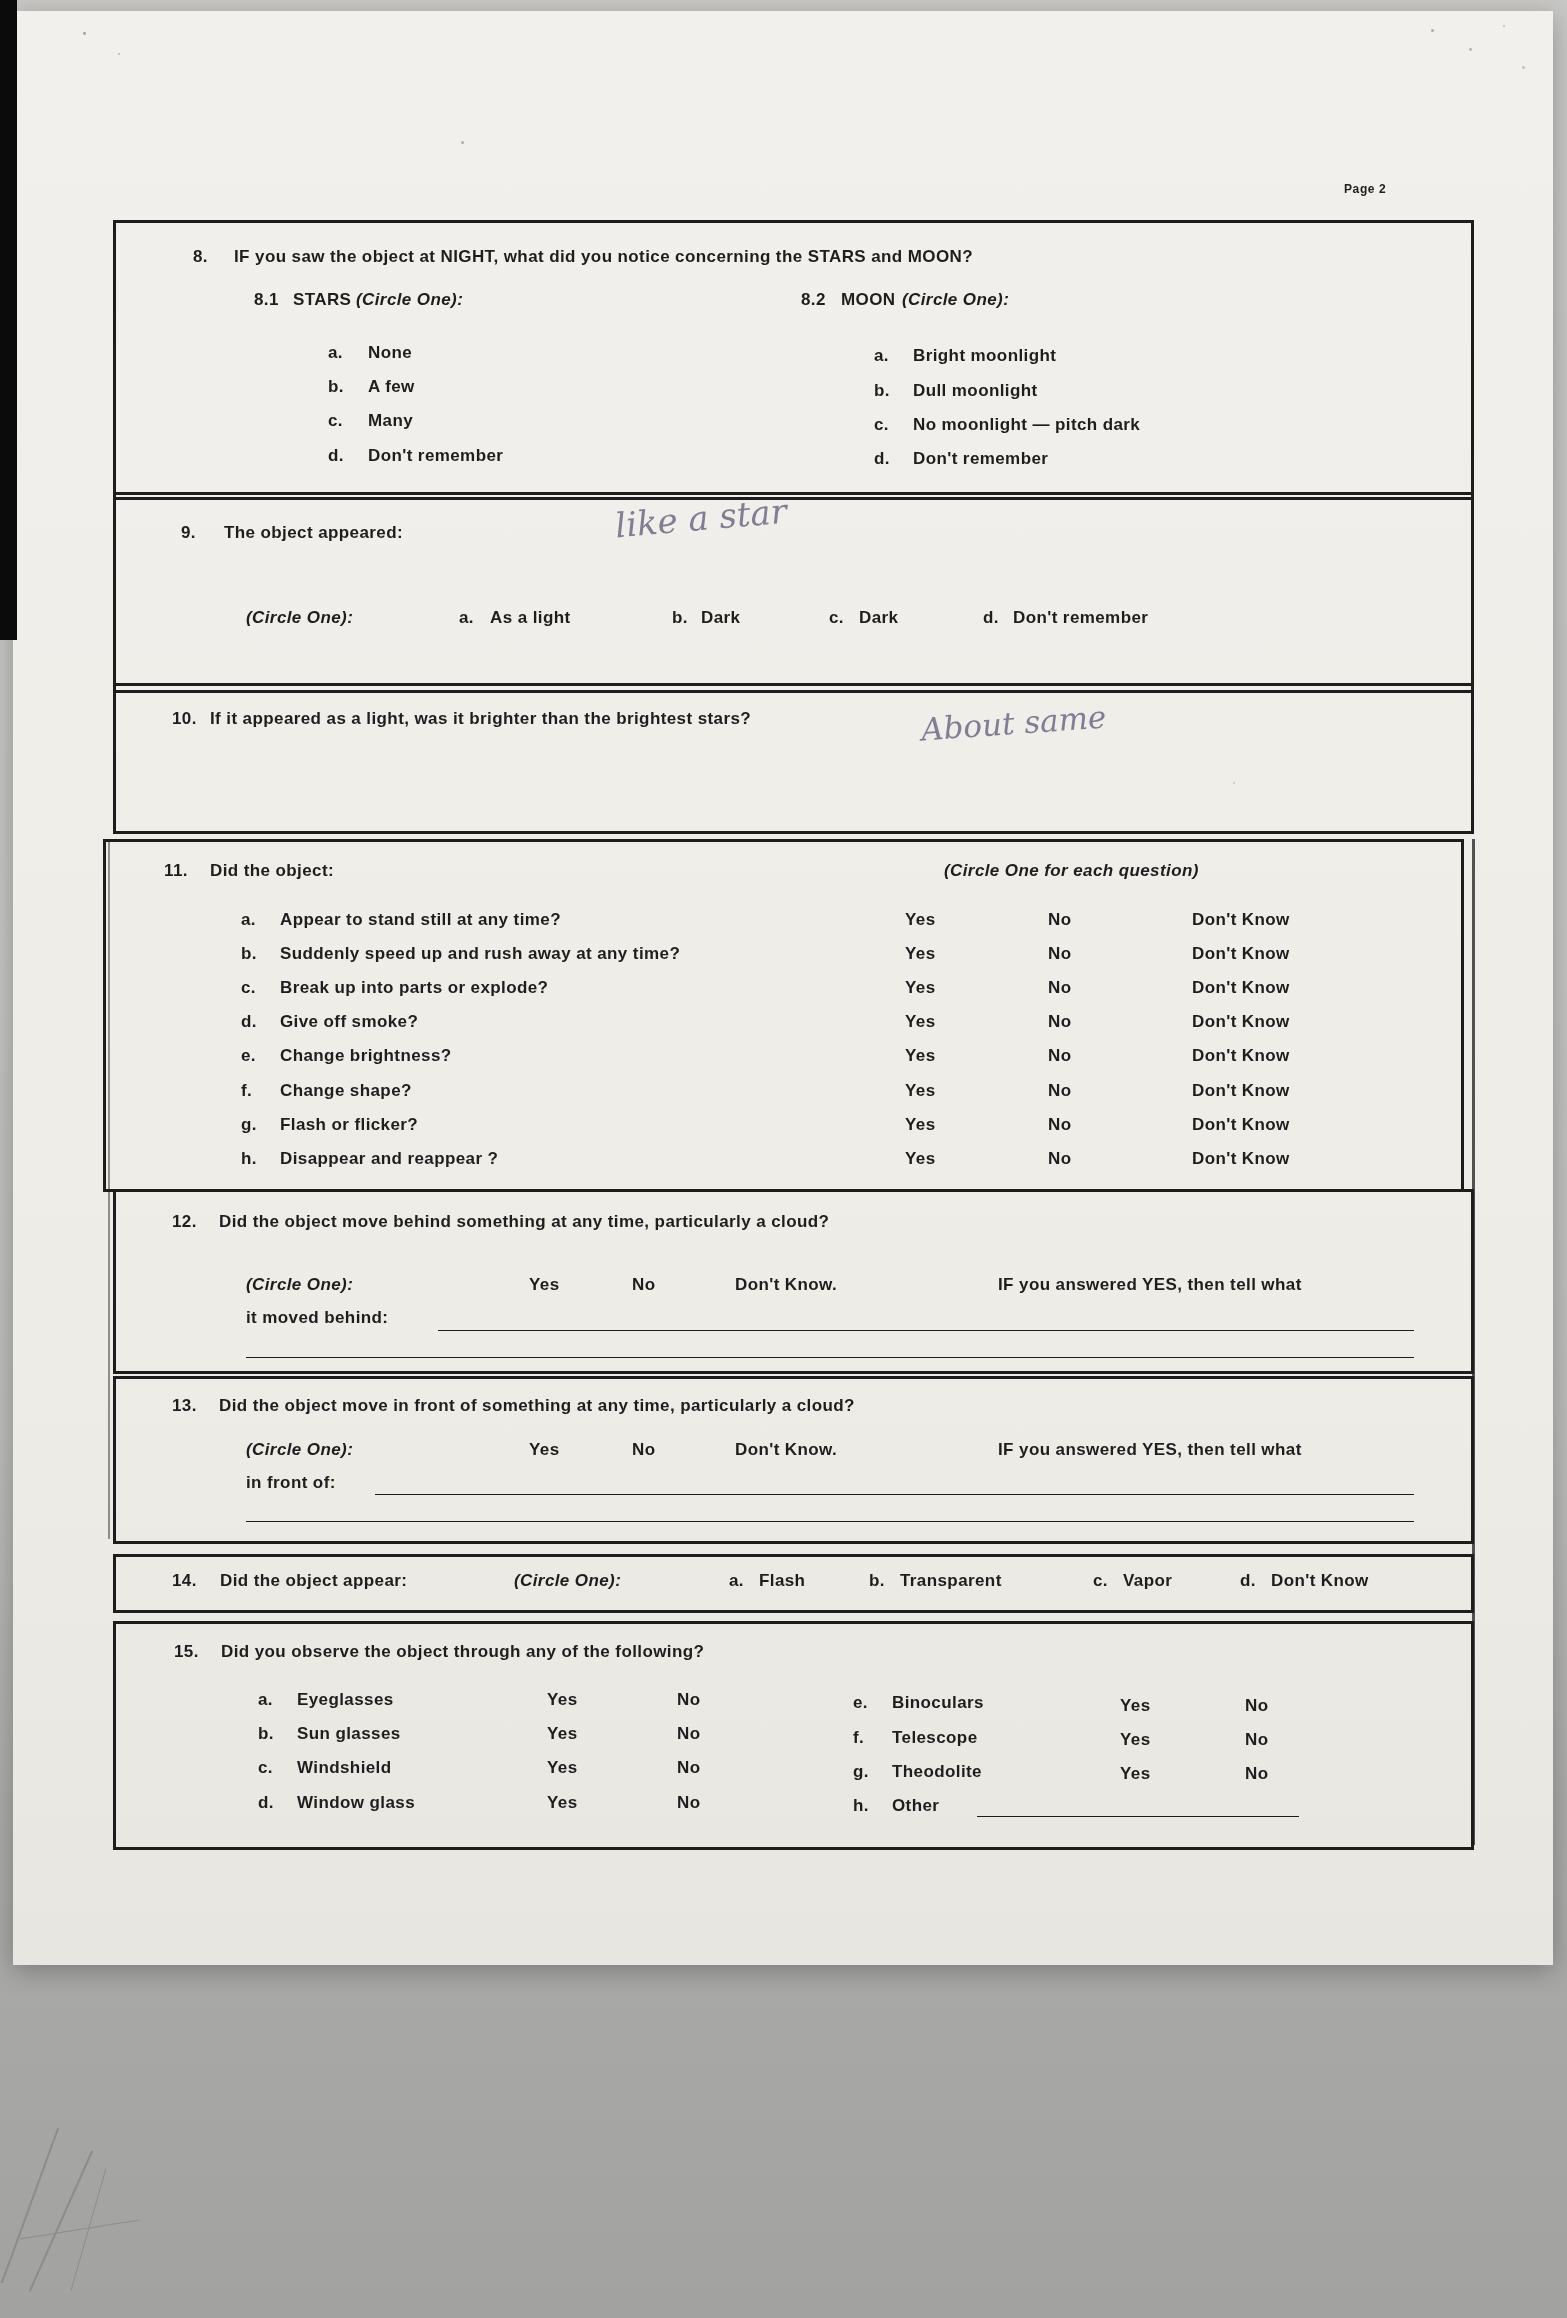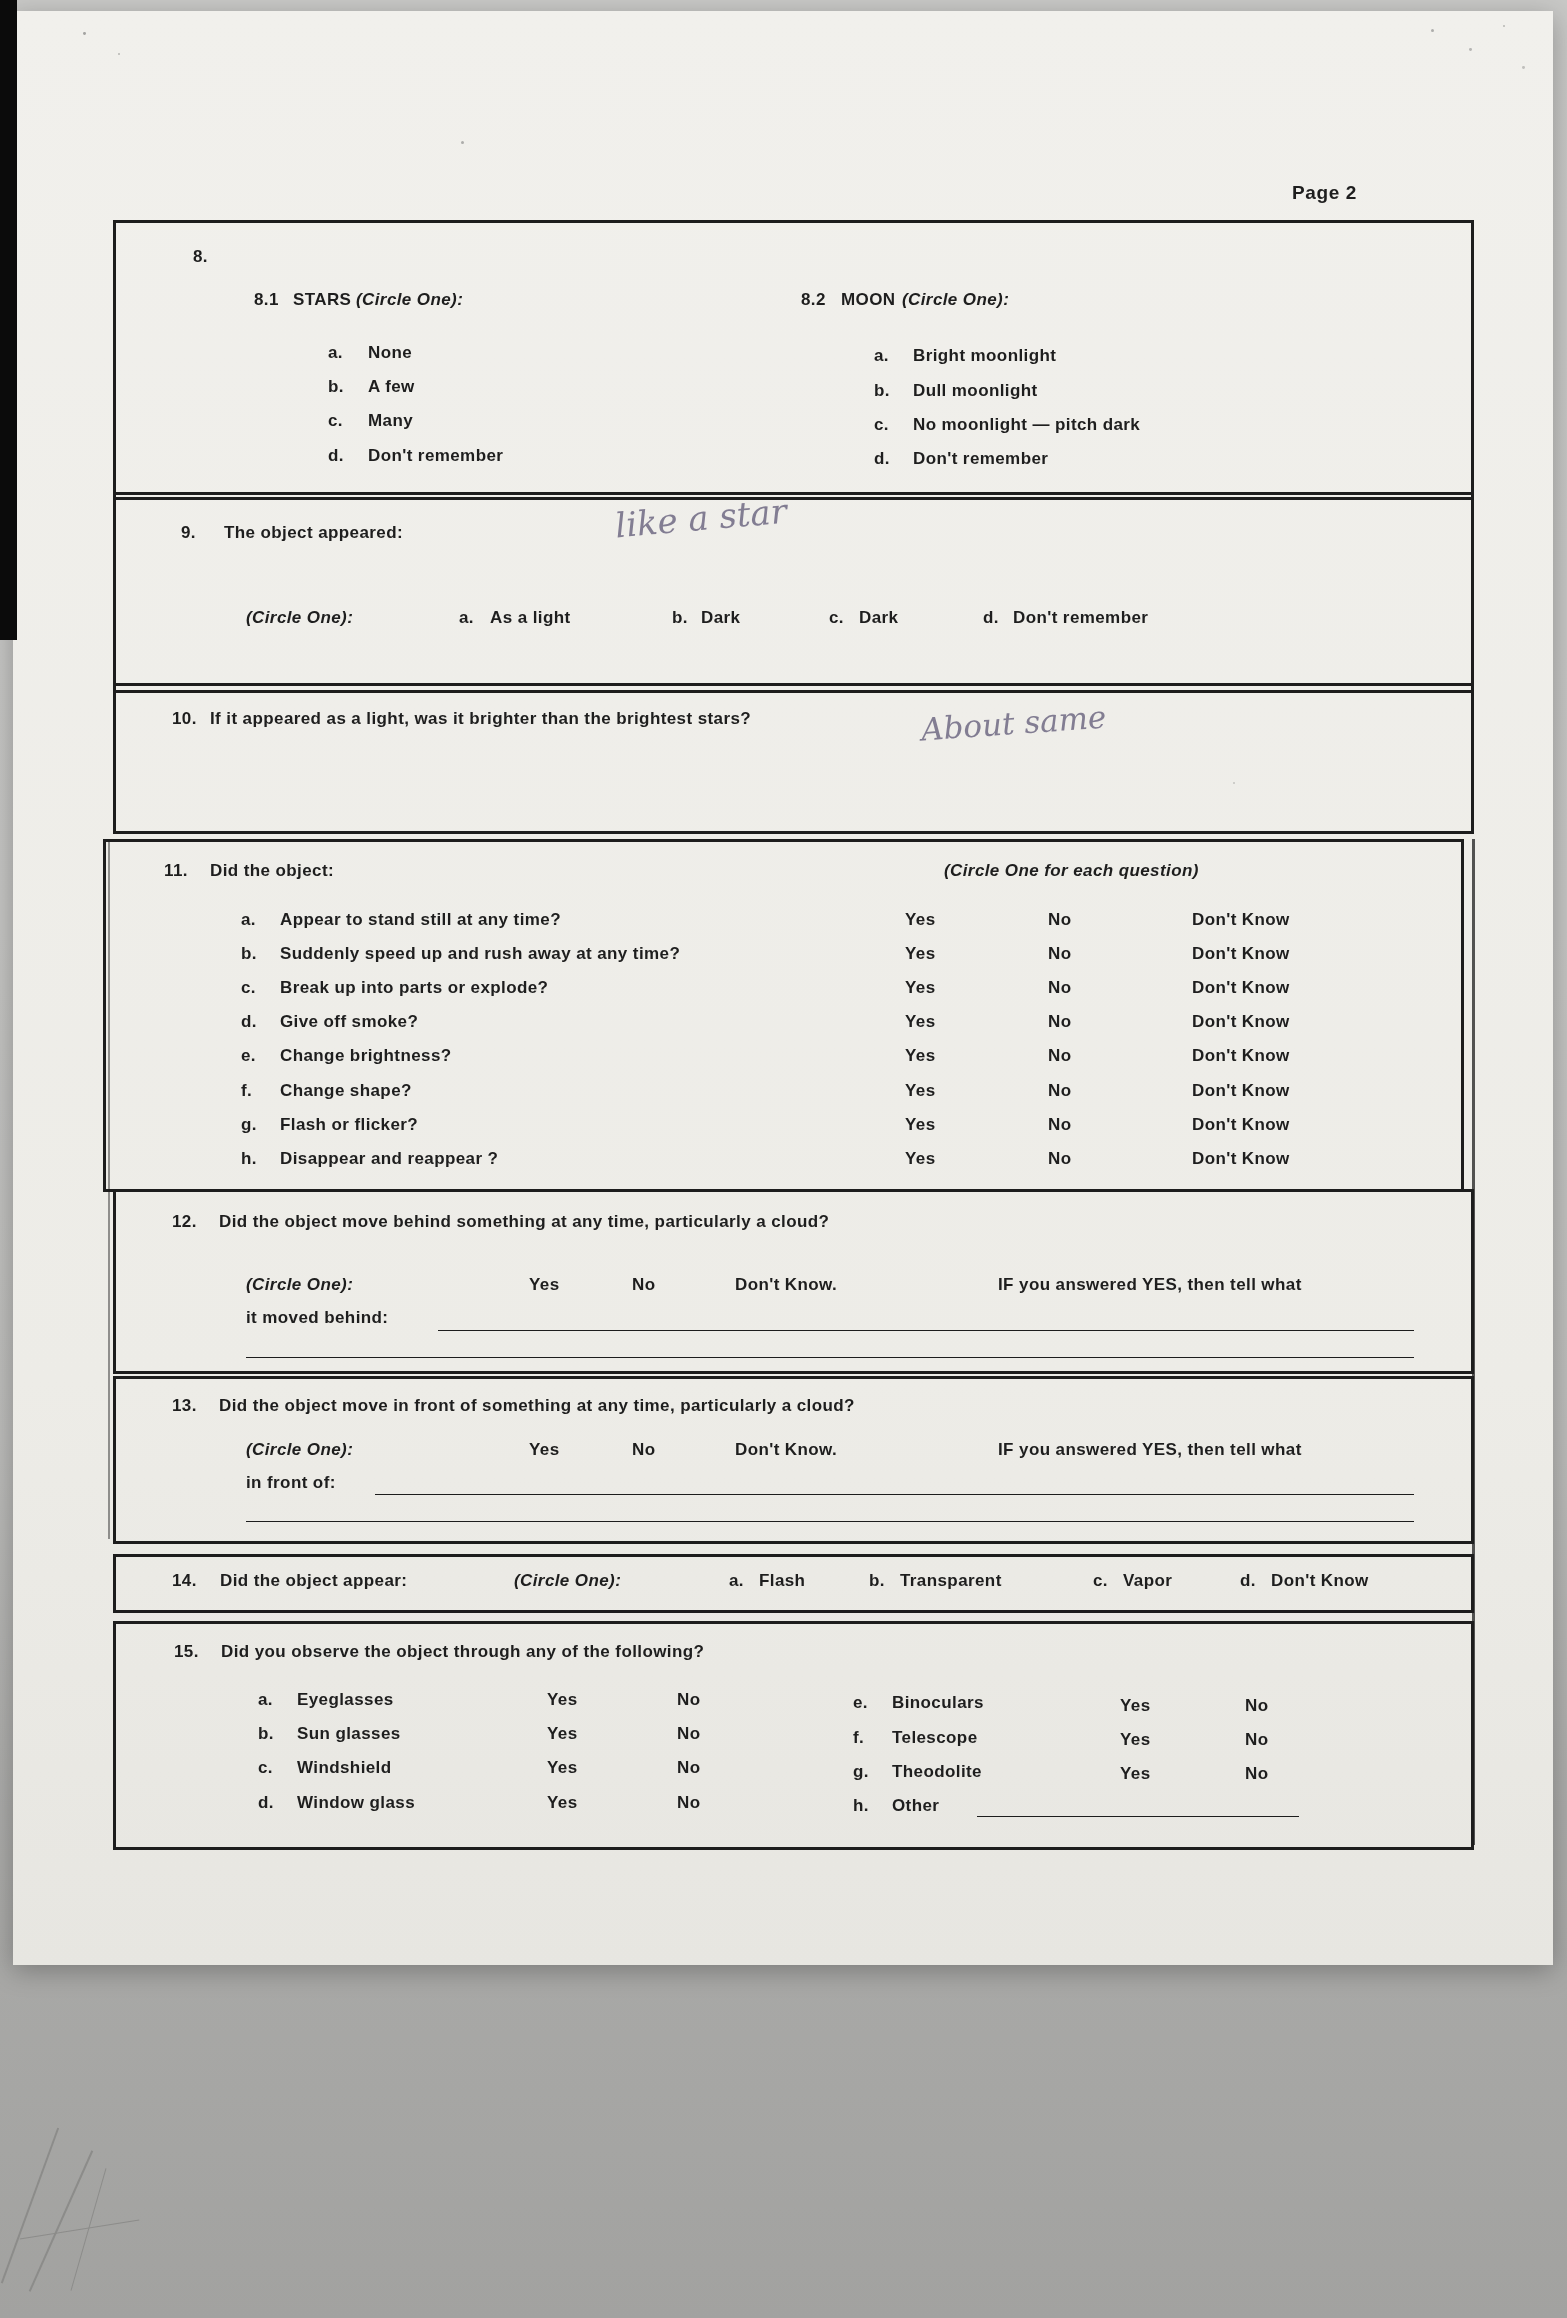--- a/index.html
+++ b/index.html
@@ -13,21 +13,21 @@
          box-shadow:0 5.5px 25px rgba(0,0,0,.28);}
   .strip{position:absolute;left:0;top:0;width:16.5px;height:640px;background:#0b0b0b;}
   .box{position:absolute;border:3.3px solid #1d1d1d;}
   .t{position:absolute;font-size:17px;letter-spacing:0.4px;white-space:nowrap;}
   .it{font-style:italic;}
   .hw{position:absolute;font-family:"DejaVu Serif",serif;font-style:italic;font-weight:400;
       color:rgba(118,112,136,.9);white-space:nowrap;}
   .rule{position:absolute;height:0;border-bottom:1.7px solid #1d1d1d;}
   .dot{position:absolute;border-radius:50%;background:#90908e;}
   .scratch{position:absolute;background:#8c8c8a;}
-  .pageno{position:absolute;left:1292px;top:182px;font-size:19px;letter-spacing:0.6px;}
+  .pageno{position:absolute;left:1344px;top:182px;font-size:12px;letter-spacing:0.6px;}
   .vline{position:absolute;background:#1d1d1d;}
 </style>
 </head>
 <body>
 
 <div class="scan"></div>
 <div class="paper"></div>
 <div class="strip"></div>
 
 <div class="dot" style="left:461px;top:141px;width:3.3px;height:3.3px;opacity:.7"></div>
@@ -42,20 +42,21 @@
 <div class="scratch" style="left:60px;top:2144px;width:1.7px;height:154px;transform:rotate(24deg)"></div>
 <div class="scratch" style="left:88px;top:2166px;width:1.1px;height:127px;transform:rotate(16deg)"></div>
 <div class="scratch" style="left:19px;top:2229px;width:121px;height:1.1px;transform:rotate(-9deg)"></div>
 <div class="vline" style="left:1472px;top:839px;width:2.8px;height:1006px;opacity:.75"></div>
 <div class="vline" style="left:108px;top:839px;width:1.7px;height:700px;opacity:.45"></div>
 
 <div class="pageno">Page 2</div>
 
 <div class="box" style="left:113px;top:220px;width:1355px;height:274px">
   <span class="t" style="left:77px;top:24px">8.</span>
+  <span class="t" style="left:118px;top:24px">IF you saw the object at NIGHT, what did you notice concerning the STARS and MOON?</span>
 
   <span class="t" style="left:138px;top:67px">8.1</span>
   <span class="t" style="left:177px;top:67px">STARS</span>
   <span class="t it" style="left:240px;top:67px">(Circle One):</span>
 
   <span class="t" style="left:685px;top:67px">8.2</span>
   <span class="t" style="left:725px;top:67px">MOON</span>
   <span class="t it" style="left:786px;top:67px">(Circle One):</span>
 
   <span class="t" style="left:212px;top:120px">a.</span>

